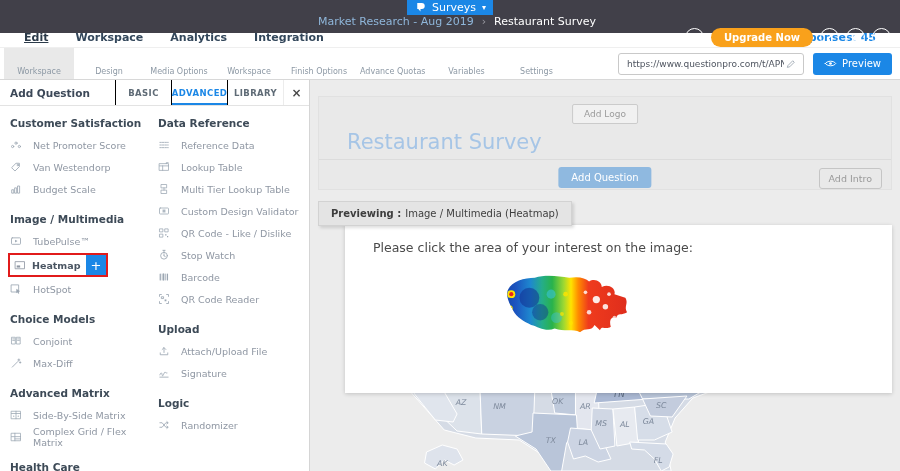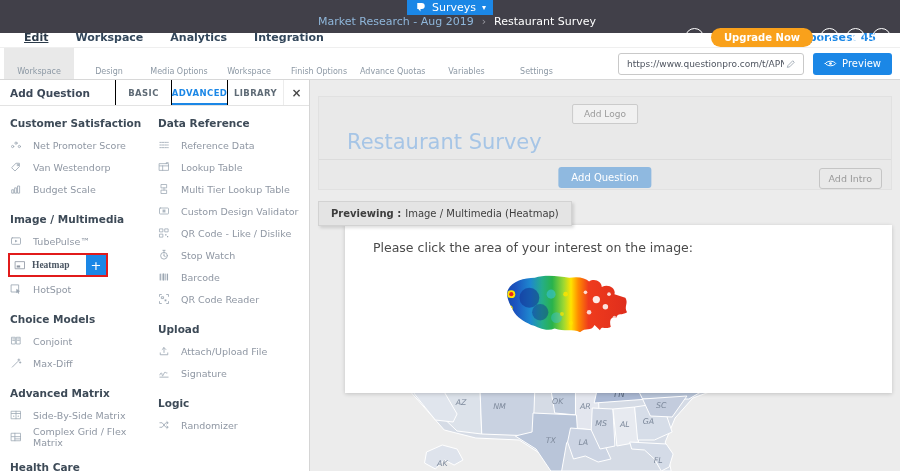--- a/index.html
+++ b/index.html
@@ -52,21 +52,21 @@
   .panel-close{width:25px;display:flex;align-items:center;justify-content:center;border-left:1px solid #ececec;color:#4a4a4a;font-size:12px;font-weight:bold;cursor:pointer;}
   .panel-body{display:flex;padding:4px 8px 0 8px;}
   .p-col1{width:148px;}
   .p-col2{flex:1;}
   .section-title{font-size:10.5px;font-weight:600;color:#3d4a57;margin:13px 0 5px 2px;}
   .section-title.first{margin-top:7px;}
   .q-item{display:flex;align-items:center;gap:11px;height:22px;color:#8f97a3;font-size:9.5px;cursor:pointer;padding-left:2px;}
   .q-item svg{color:#9aa5b1;flex:none;}
   .heatmap-highlight{border:2px solid #e11b1b;display:flex;align-items:center;width:100px;height:24px;box-sizing:border-box;
                      background:#fff;margin:1px 0;padding-left:4px;}
-  .heatmap-highlight .hm-label{display:flex;align-items:center;gap:6px;color:#4a5562;font-size:9.5px;font-weight:600;cursor:pointer;font-family:Liberation Serif, serif;}
+  .heatmap-highlight .hm-label{display:flex;align-items:center;gap:6px;color:#4a5562;font-size:9.5px;font-weight:600;cursor:pointer;}
   .heatmap-highlight svg{color:#8f97a3;}
   .add-btn{margin-left:auto;width:20px;height:20px;background:#1b87e6;color:#fff;border:none;display:flex;align-items:center;
            justify-content:center;font-size:13px;cursor:pointer;padding:0;font-family:inherit;}
 
   
   .canvas{position:absolute;top:80px;left:310px;right:0;bottom:0;background:#ececec;overflow:hidden;}
   .survey-card{position:absolute;left:8px;right:8px;top:16px;height:94px;background:#e9e9e9;border:1px solid #e1e1e1;box-sizing:border-box;}
   .add-logo{position:absolute;left:50%;transform:translateX(-50%);top:7px;background:#f1f1f1;border:1px solid #cbcbcb;
             border-radius:2px;color:#9b9b9b;font-size:9px;padding:4px 11px;cursor:pointer;font-family:inherit;}
   .survey-title{position:absolute;left:28px;top:33px;font-size:21px;color:#a6c5e6;cursor:text;}

